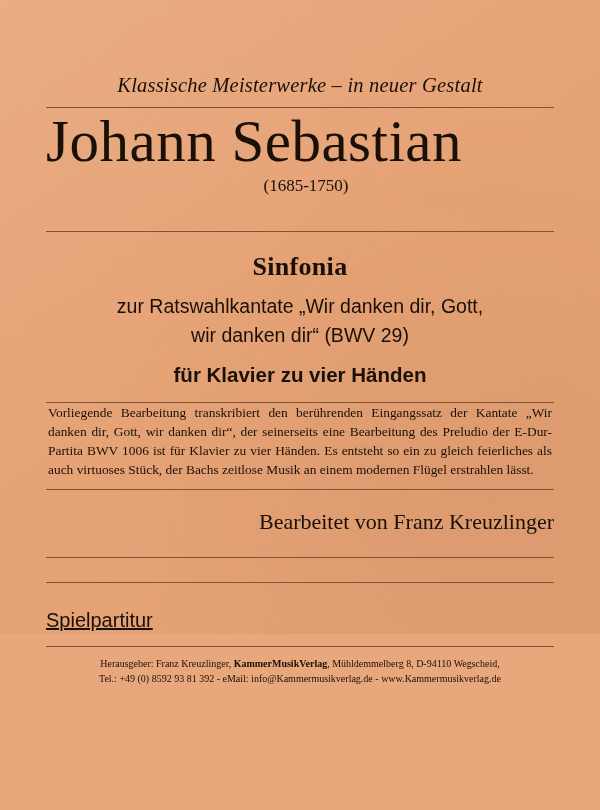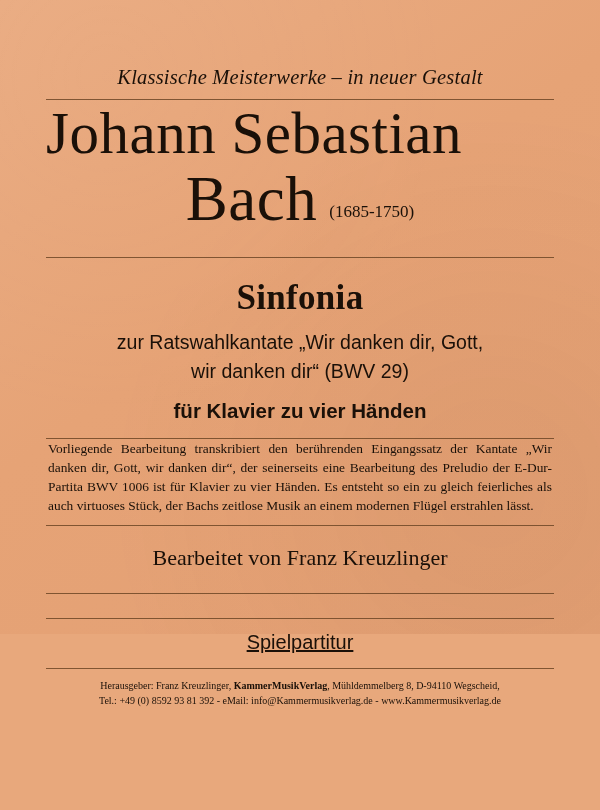--- a/index.html
+++ b/index.html
@@ -13,21 +13,21 @@
     font-family: "Liberation Serif", serif;
     color: #1a1008;
     overflow: hidden;
   }
   .page {
     position: relative;
     width: 600px;
     height: 634px;
     background: linear-gradient(145deg, #eaad84 0%, #e6a376 45%, #e3a074 100%);
     box-sizing: border-box;
-    padding: 8px 46px;
+    padding: 16px 46px;
   }
   .grain {
     position: absolute;
     inset: 0;
     pointer-events: none;
     background:
       radial-gradient(circle at 18% 12%, rgba(255,255,255,0.10), rgba(255,255,255,0) 45%),
       radial-gradient(circle at 82% 78%, rgba(120,60,20,0.07), rgba(0,0,0,0) 55%);
     mix-blend-mode: multiply;
     opacity: 0.8;
@@ -65,21 +65,21 @@
   }
   .lifespan {
     font-size: 17px;
     margin-left: 12px;
     margin-bottom: 9px;
     white-space: nowrap;
   }
   .rule-a { margin-top: 26px; }
   .work-title {
     text-align: center;
-    font-size: 35px;
+    font-size: 26px;
     font-weight: bold;
     margin-top: 20px;
     letter-spacing: 0.3px;
   }
   .subtitle {
     text-align: center;
     font-family: Liberation Sans, sans-serif;
     font-size: 19.5px;
     line-height: 1.5;
     margin-top: 10px;
@@ -93,31 +93,31 @@
   }
   .rule-c { margin-top: 15px; }
   .blurb {
     font-size: 13.4px;
     line-height: 1.42;
     text-align: justify;
     padding: 0 2px;
   }
   .rule-d { margin-top: 10px; }
   .arranger {
-    text-align: center;
+    text-align: right;
     font-size: 22px;
     margin-top: 19px;
   }
   .rule-e { margin-top: 22px; }
   .rule-f { margin-top: 24px; }
   .score-type {
-    text-align: center;
+    text-align: left;
     font-family: "Liberation Sans", sans-serif;
     font-size: 20px;
-    margin-top: 12px;
+    margin-top: 26px;
     text-decoration: underline;
   }
   .rule-g { margin-top: 14px; }
   .imprint {
     text-align: center;
     font-size: 10px;
     line-height: 1.55;
     margin-top: 9px;
   }
   .imprint .pub {
@@ -134,21 +134,20 @@
 <div class="page">
   <div class="grain"></div>
 
   <div class="tagline">Klassische Meisterwerke – in neuer Gestalt</div>
 
   <div class="rule"></div>
 
   <div class="composer-first">Johann Sebastian</div>
 
   <div class="composer-row">
-    <div class="composer-last">Bach</div>
     <div class="lifespan">(1685-1750)</div>
   </div>
 
   <div class="rule rule-a"></div>
 
   <div class="work-title">Sinfonia</div>
 
   <div class="subtitle">
     <span>zur Ratswahlkantate „Wir danken dir, Gott,</span><br>
     <span>wir danken dir“ (BWV 29)</span>

